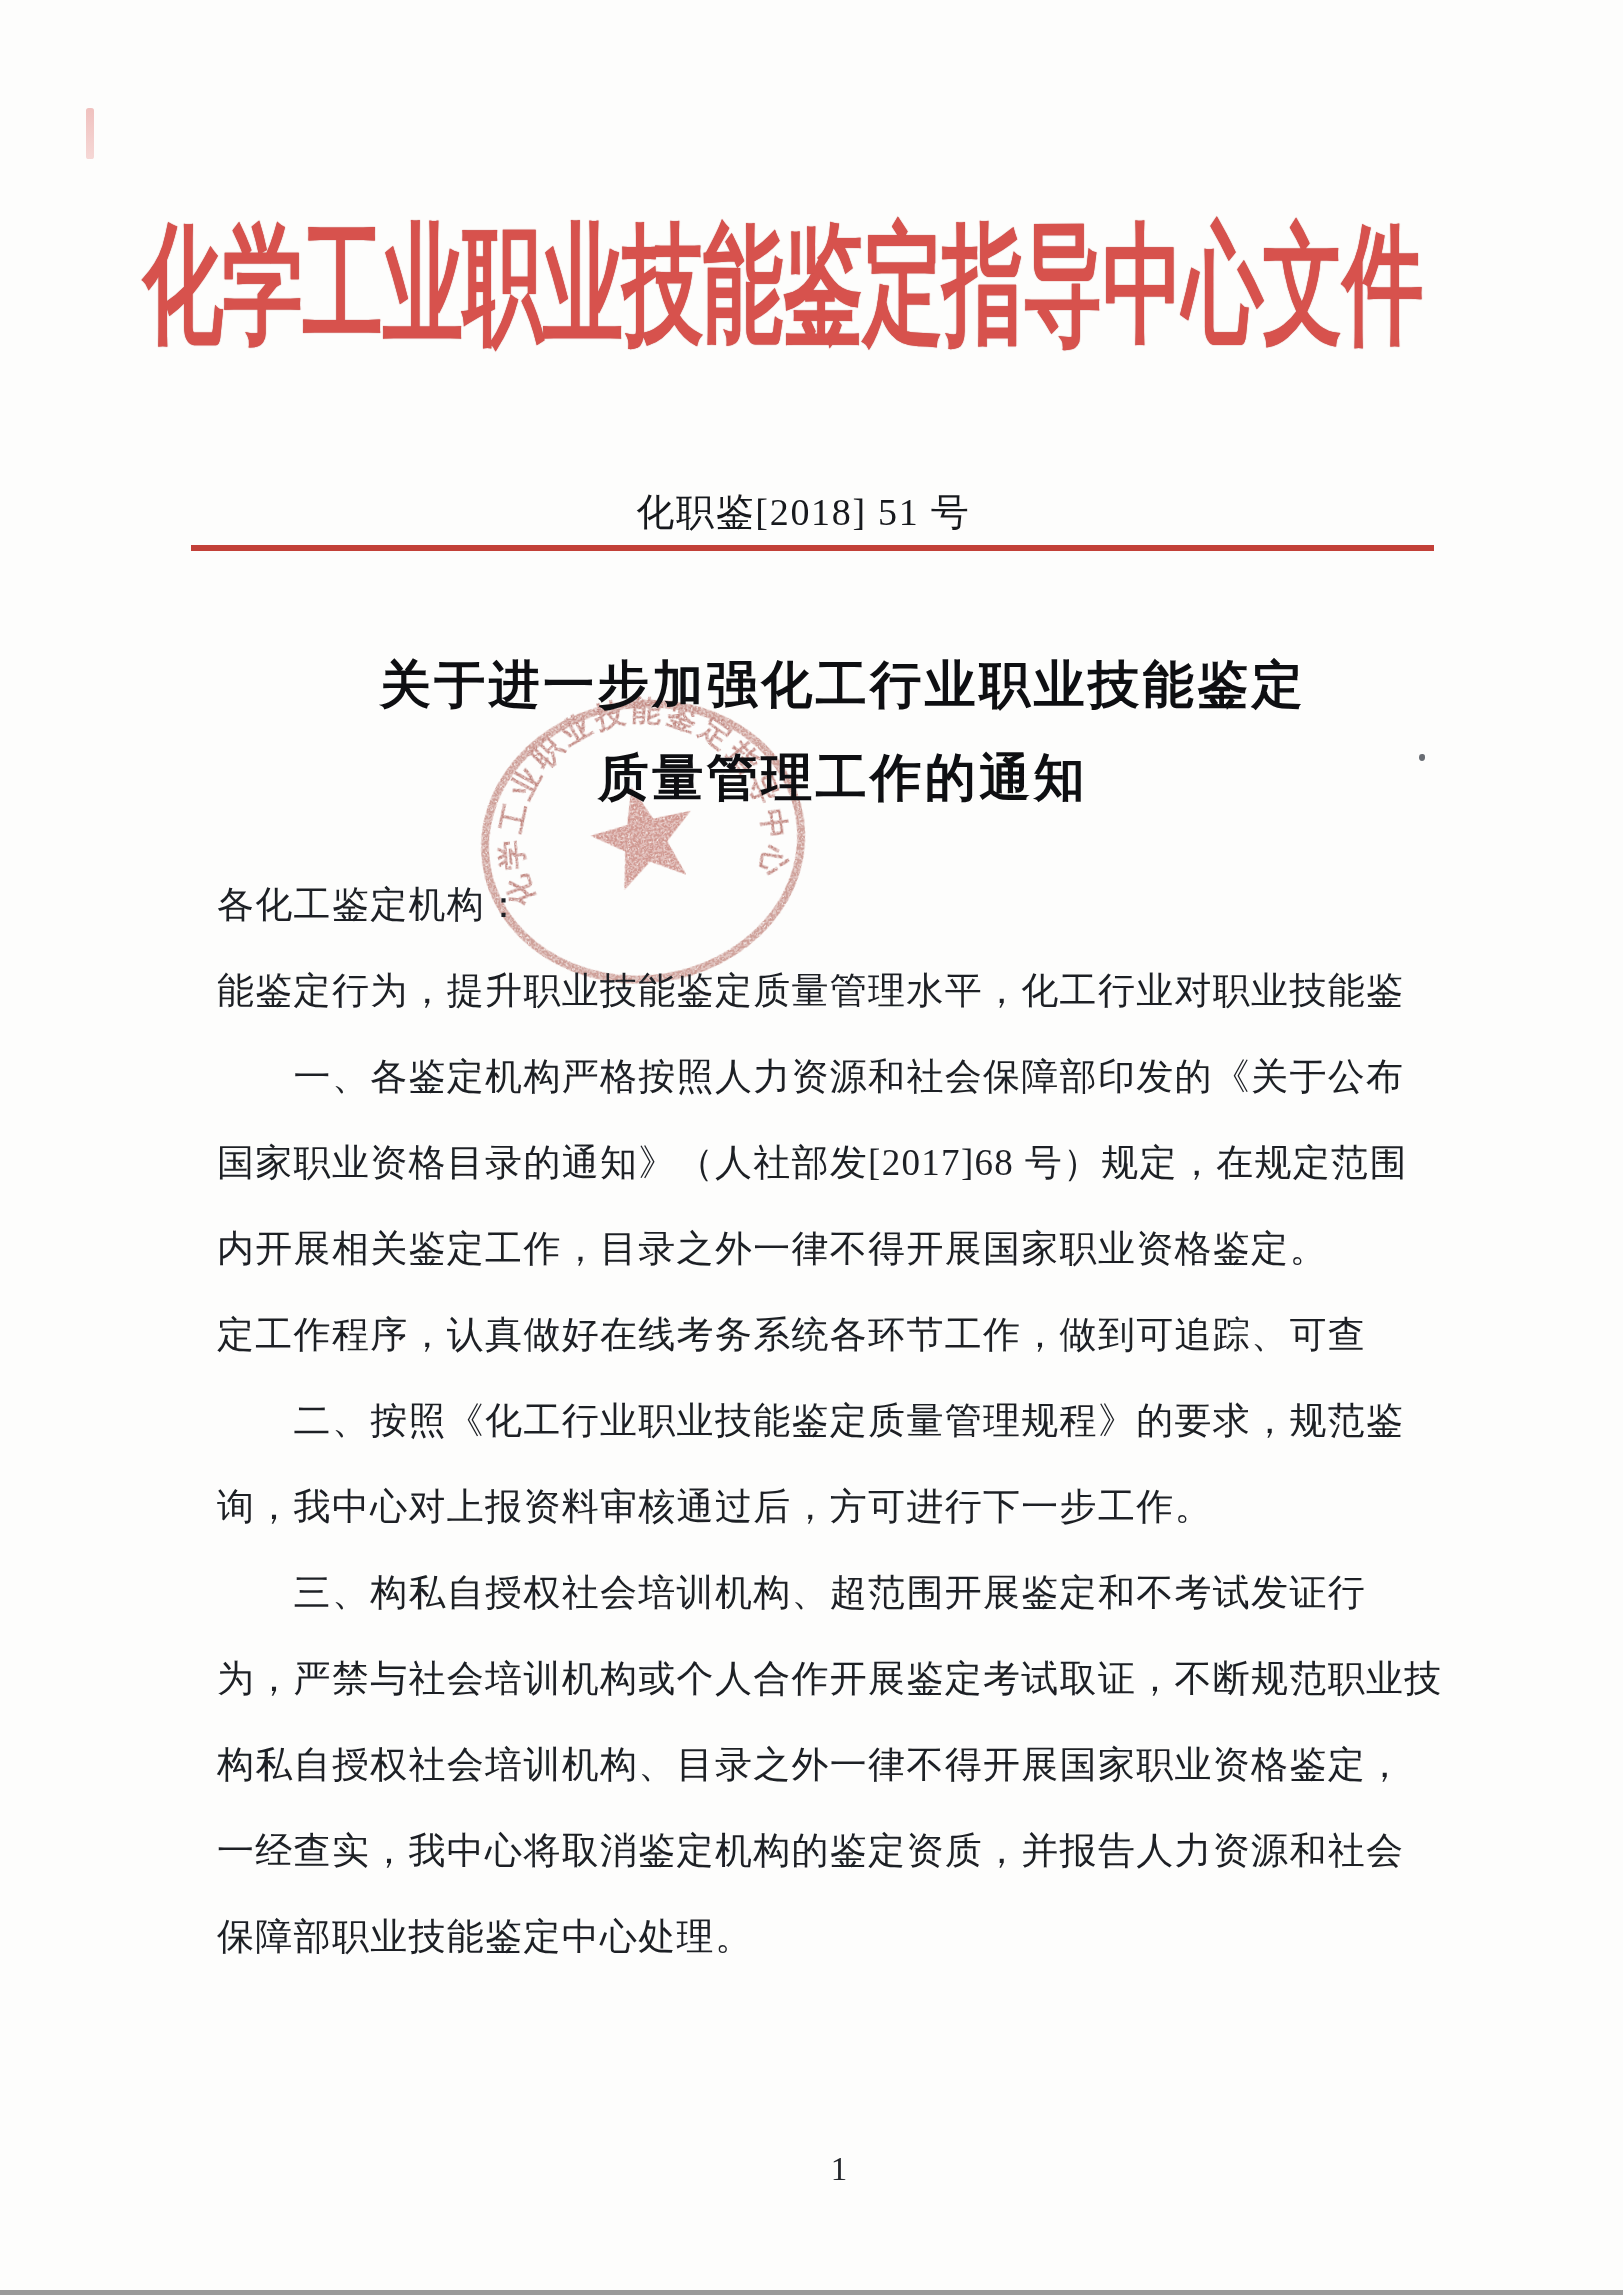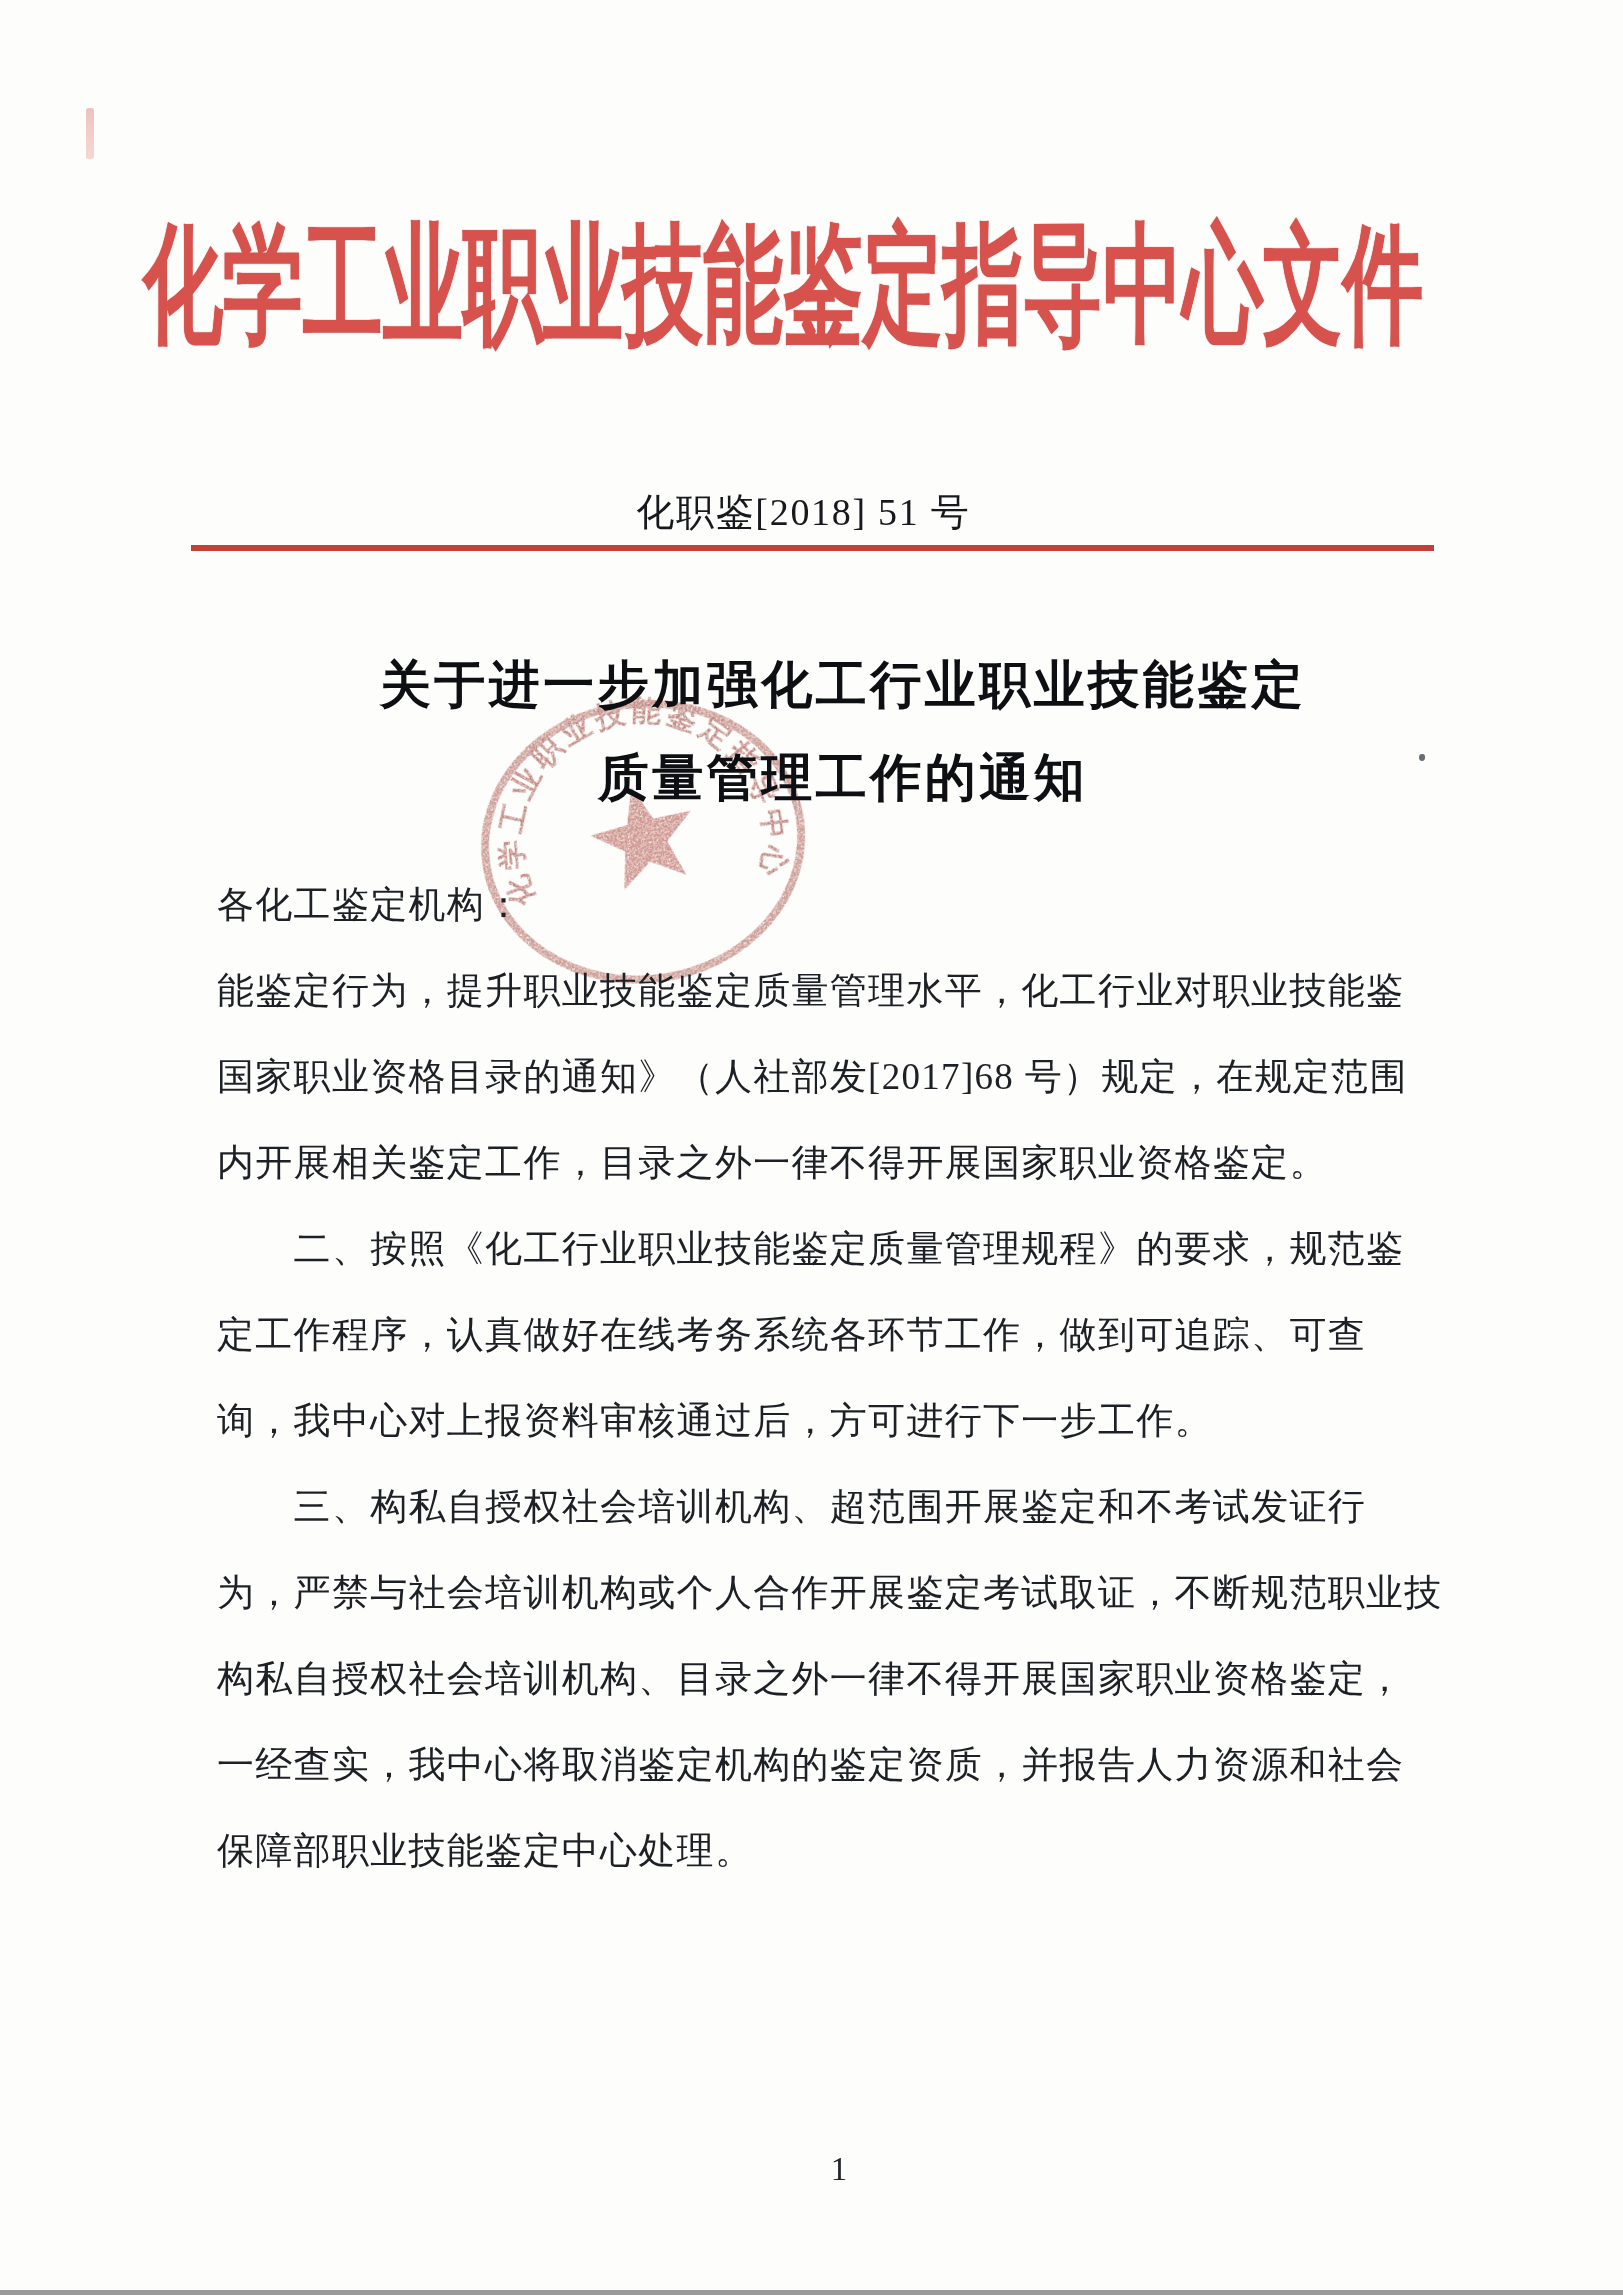--- a/index.html
+++ b/index.html
@@ -141,24 +141,25 @@
   <div class="doc-title">
     <div class="t-line">关于进一步加强化工行业职业技能鉴定</div>
     <div class="t-line">质量管理工作的通知</div>
   </div>
 
   <div class="speck"></div>
 
   <div class="body-text">
     <div class="b-line">各化工鉴定机构：</div>
     <div class="b-line">能鉴定行为，提升职业技能鉴定质量管理水平，化工行业对职业技能鉴</div>
+    <div class="b-line">　　一、各鉴定机构严格按照人力资源和社会保障部印发的《关于公布</div>
     <div class="b-line">国家职业资格目录的通知》（人社部发[2017]68 号）规定，在规定范围</div>
     <div class="b-line">内开展相关鉴定工作，目录之外一律不得开展国家职业资格鉴定。</div>
+    <div class="b-line">定工作程序，认真做好在线考务系统各环节工作，做到可追踪、可查</div>
     <div class="b-line">　　二、按照《化工行业职业技能鉴定质量管理规程》的要求，规范鉴</div>
-    <div class="b-line">定工作程序，认真做好在线考务系统各环节工作，做到可追踪、可查</div>
     <div class="b-line">询，我中心对上报资料审核通过后，方可进行下一步工作。</div>
     <div class="b-line">　　三、构私自授权社会培训机构、超范围开展鉴定和不考试发证行</div>
     <div class="b-line">为，严禁与社会培训机构或个人合作开展鉴定考试取证，不断规范职业技</div>
     <div class="b-line">构私自授权社会培训机构、目录之外一律不得开展国家职业资格鉴定，</div>
     <div class="b-line">一经查实，我中心将取消鉴定机构的鉴定资质，并报告人力资源和社会</div>
     <div class="b-line">保障部职业技能鉴定中心处理。</div>
   </div>
 
   <div class="page-number">1</div>
 

